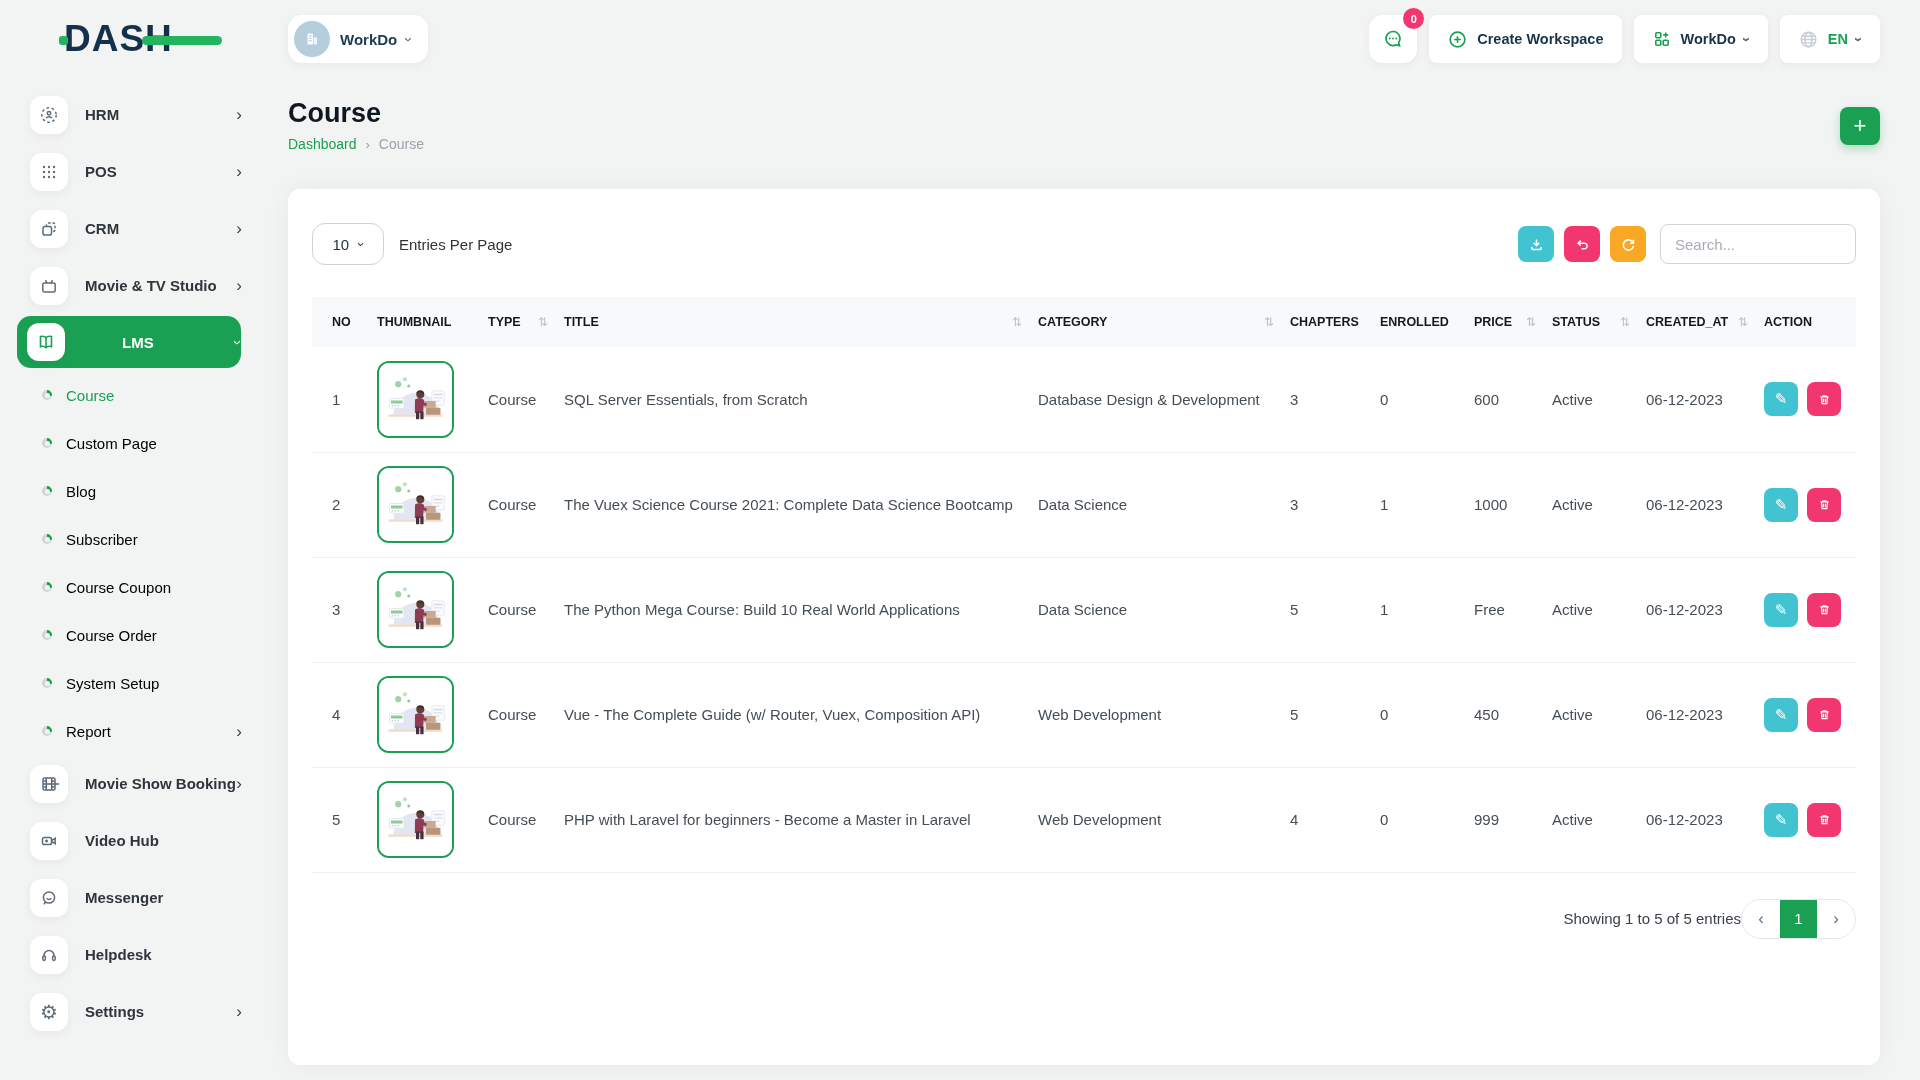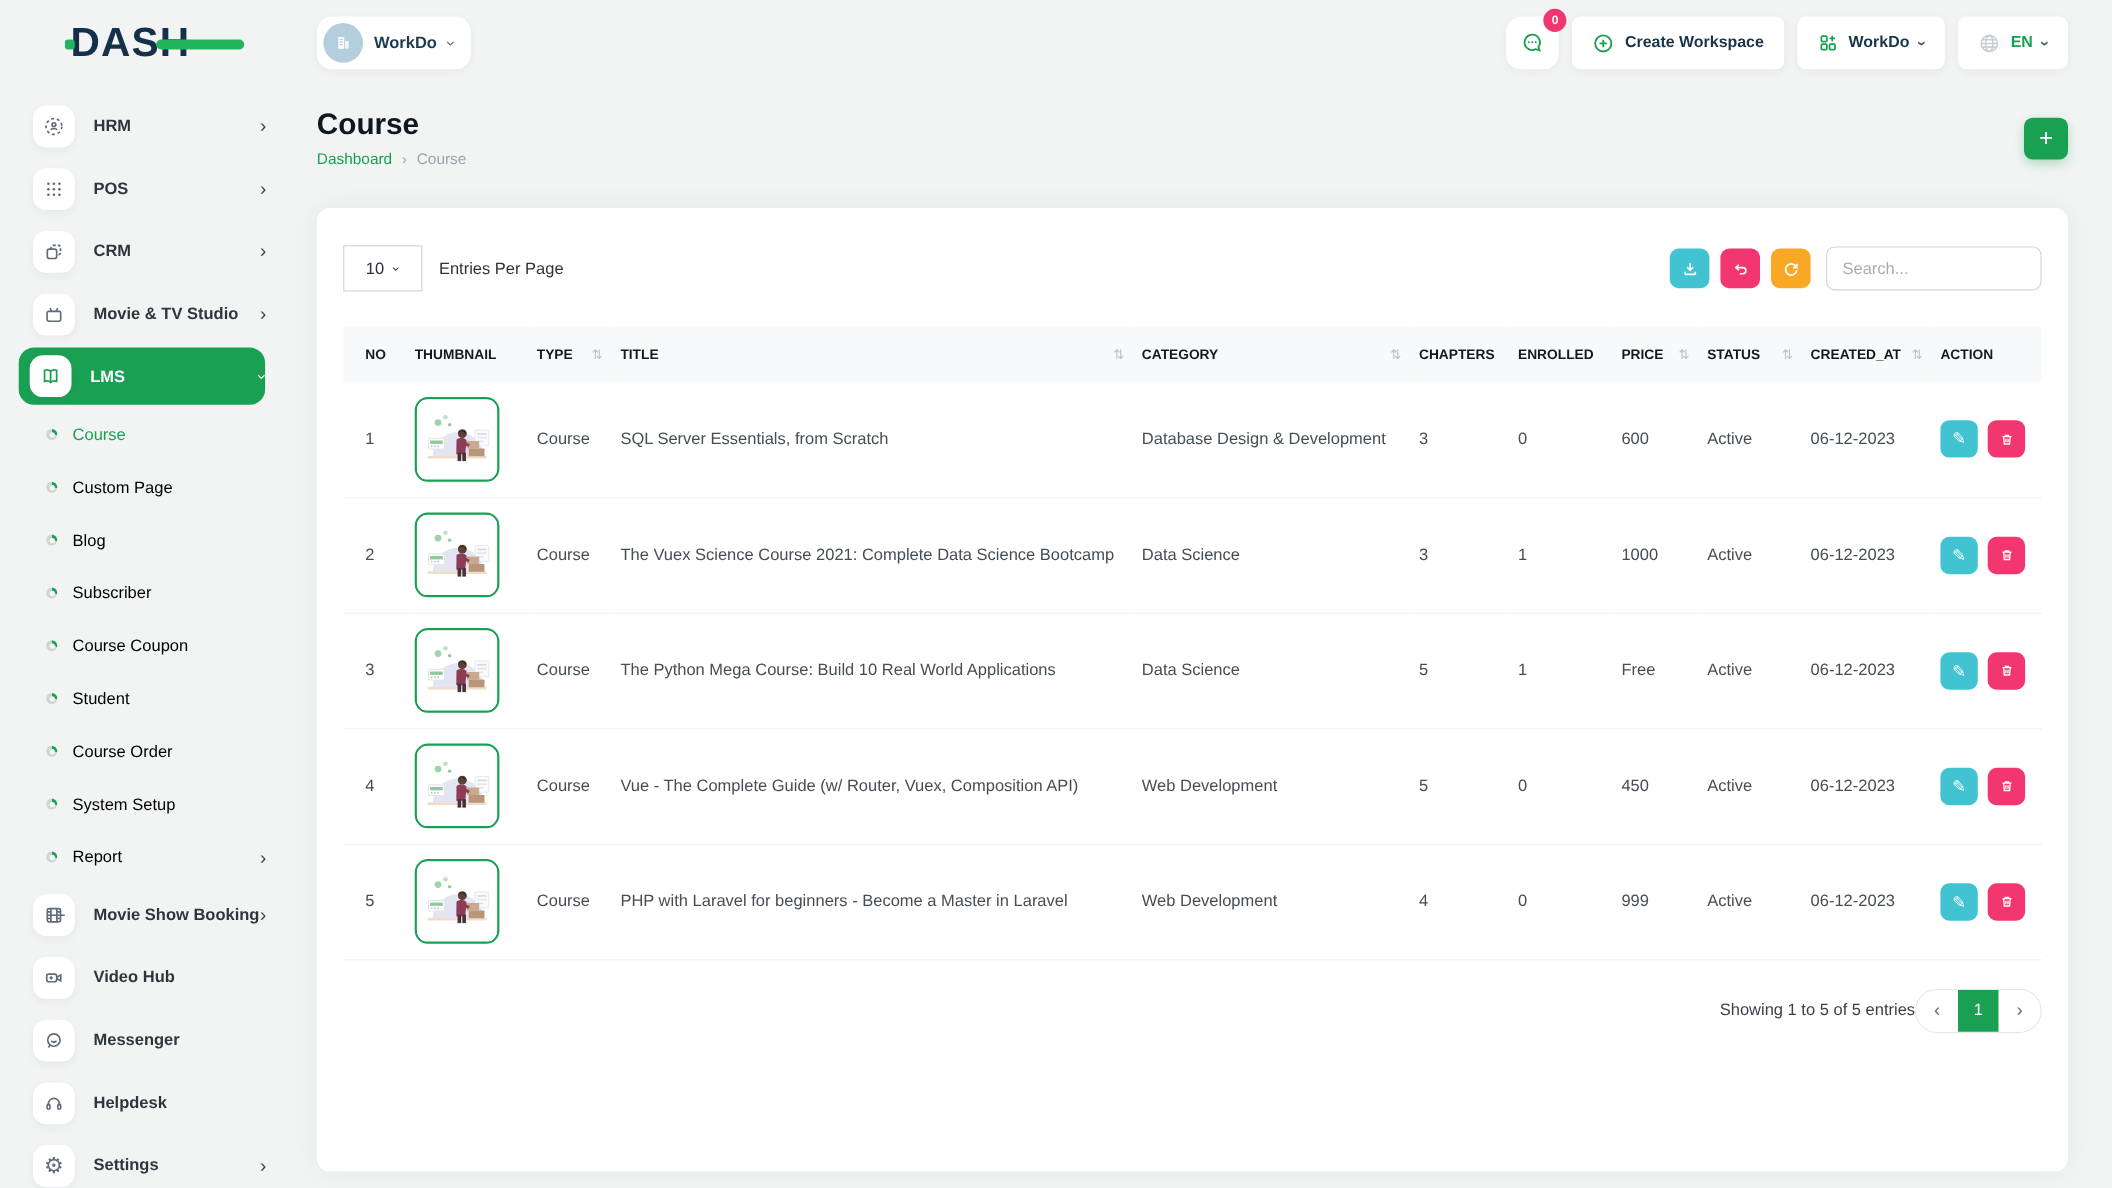--- a/index.html
+++ b/index.html
@@ -39,21 +39,21 @@
   
   .sidebar { position:absolute; top:78px; left:0; width:288px; bottom:0;
     padding:8px 0 0 30px; overflow:hidden; }
   .side-item { height:57px; width:212px; display:flex; align-items:center; }
   .icon-box { width:38px; height:38px; background:#fff; border-radius:12px; flex:0 0 38px;
     display:flex; align-items:center; justify-content:center;
     box-shadow:0 3px 8px rgba(20,40,60,.05); margin-right:17px; }
   .side-label { flex:1; font-size:15px; font-weight:700; color:#2e353c; }
   .side-item.active { background:#1aa053; border-radius:14px; width:224px; height:52px;
     margin-left:-13px; padding-left:10px; margin-top:2px; margin-bottom:3px; }
-  .side-item.active .side-label { color:#fff; }
+  .side-item.active .side-label { color:#fff;margin-left:40px; }
   .side-item.active .chev-down { color:#fff; }
   .sub-item { height:48px; width:212px; display:flex; align-items:center; }
   .bullet { width:10px; height:10px; border-radius:50%; margin-left:12px; position:relative;
     background:conic-gradient(#1aa053 0 28%, #ccd6d2 28% 100%); }
   .bullet::after { content:""; position:absolute; inset:2.5px; background:#f2f4f3; border-radius:50%; }
   .sub-label { margin-left:14px; font-size:15px; color:#000000; flex:1; }
   .sub-item.active .sub-label { color:#1aa053; }
   .glyph-icon { font-size:20px; color:#5f6b78; line-height:1; }
 
   
@@ -72,21 +72,21 @@
   .card { margin-top:37px; margin-right:40px; width:1592px; height:876px;
     background:#fff; border-radius:12px; position:relative; overflow:hidden;
     box-shadow:0 0 24px rgba(20,40,60,.05); }
   .card-head { height:72px; display:flex; align-items:center; padding:0 28px;
     border-bottom:1px solid #f0f2f1; position:relative; }
   .card-head::before { content:""; position:absolute; left:0; top:19px; width:4px; height:34px;
     background:#1aa053; border-radius:0 4px 4px 0; }
   .card-title { font-size:17px; font-weight:700; color:#101820; }
 
   .toolbar { margin-top:34px; padding:0 24px; display:flex; align-items:center; }
-  .entries-select { width:72px; height:42px; border:1px solid #ccd4d9; border-radius:0;
+  .entries-select { width:72px; height:42px; border:1px solid #ccd4d9; border-radius:13px;
     background:#fff; display:flex; align-items:center; justify-content:center; gap:10px;
     font-size:15px; color:#27323c; }
   .entries-label { margin-left:15px; font-size:15px; font-weight:400; color:#2f3337; }
   .toolbar-spacer { flex:1; }
   .tool-btn { width:36px; height:36px; border-radius:8px; display:flex; align-items:center;
     justify-content:center; color:#fff; }
   .tool-btn + .tool-btn { margin-left:10px; }
   .btn-teal { background:#41c3d2; }
   .btn-pink { background:#f2366f; }
   .btn-orange { background:#f9a826; }
@@ -285,24 +285,20 @@
     <span class="bullet"></span>
     <span class="sub-label">Blog</span>
   </div>
   <div class="sub-item">
     <span class="bullet"></span>
     <span class="sub-label">Subscriber</span>
   </div>
   <div class="sub-item">
     <span class="bullet"></span>
     <span class="sub-label">Course Coupon</span>
-  </div>
-  <div class="sub-item">
-    <span class="bullet"></span>
-    <span class="sub-label">Student</span>
   </div>
   <div class="sub-item">
     <span class="bullet"></span>
     <span class="sub-label">Course Order</span>
   </div>
   <div class="sub-item">
     <span class="bullet"></span>
     <span class="sub-label">System Setup</span>
   </div>
   <div class="sub-item">

